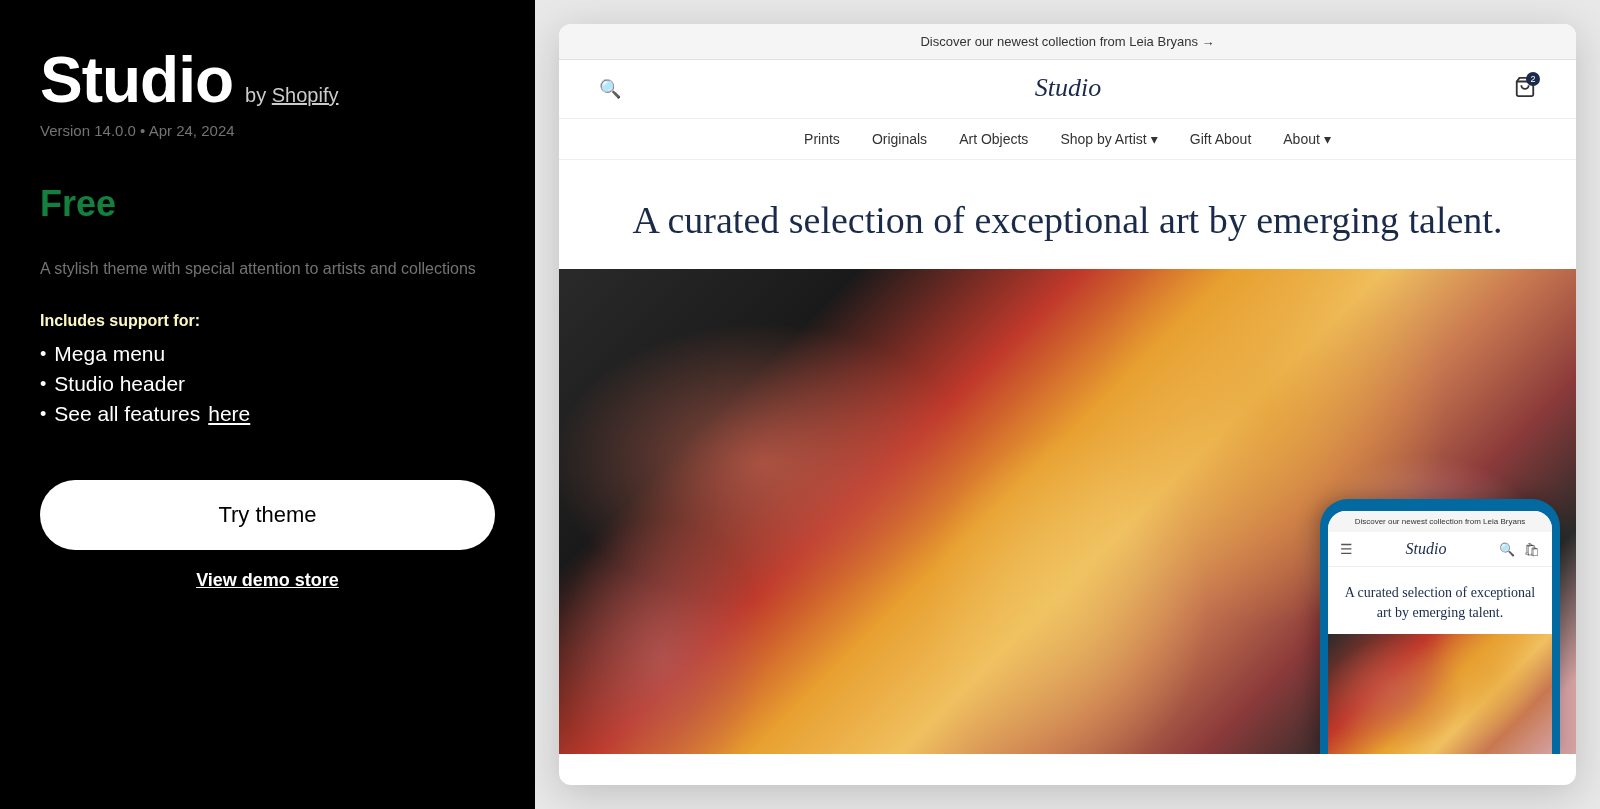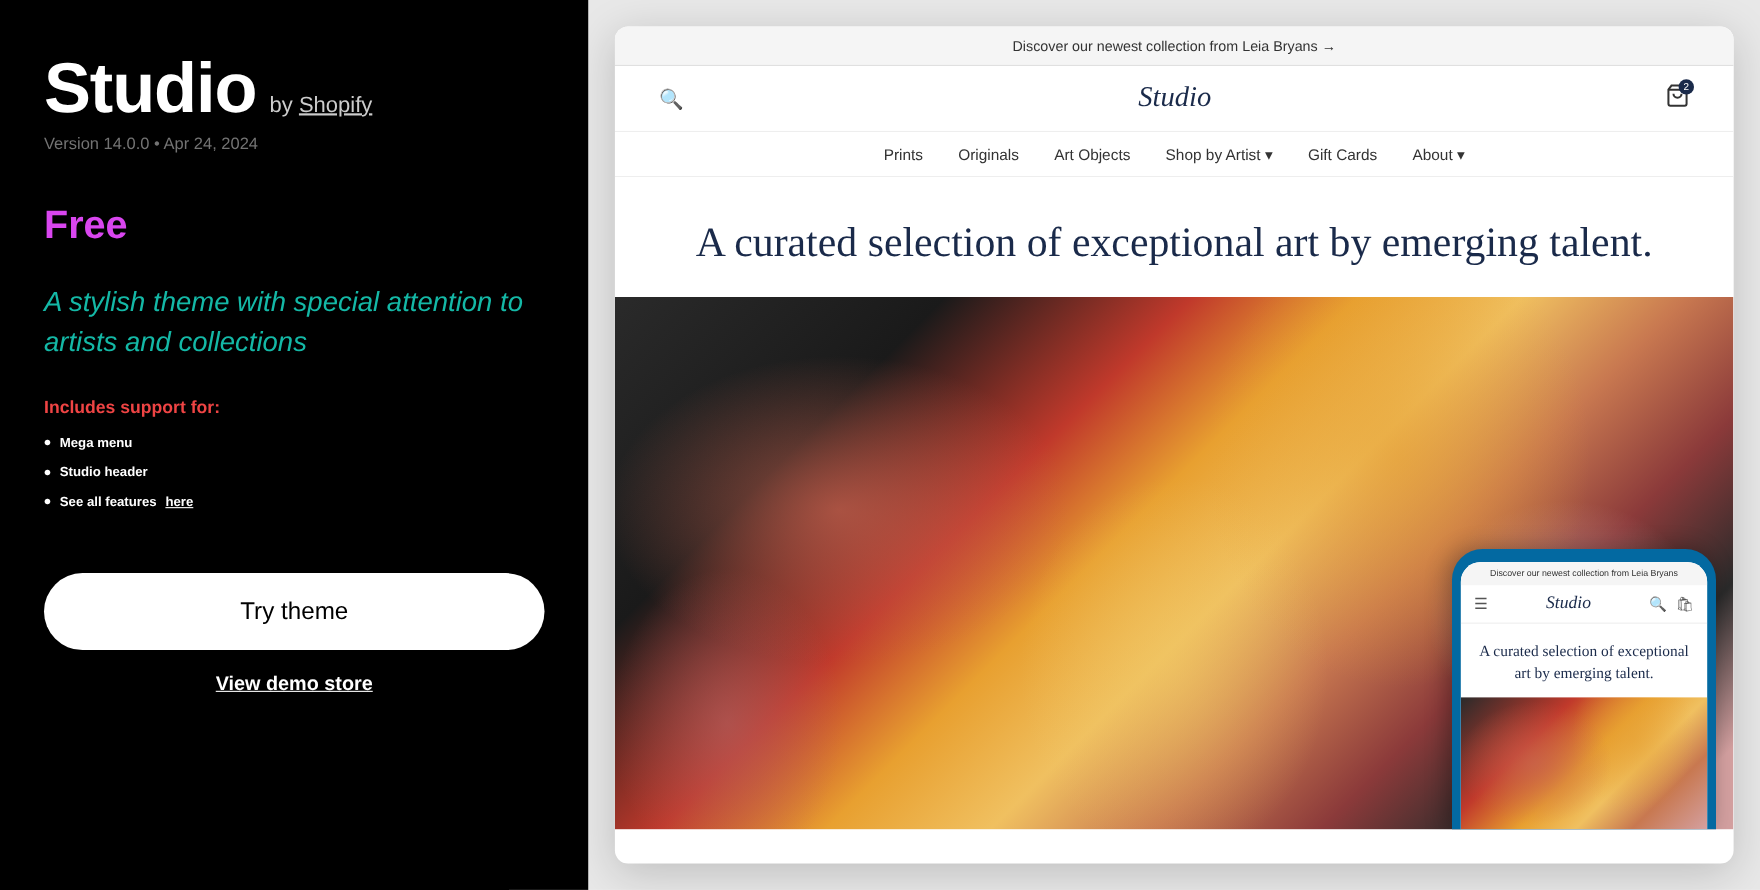--- a/index.html
+++ b/index.html
@@ -51,48 +51,47 @@
 
     .version-info {
       font-size: 15px;
       color: #737373;
       margin-bottom: 44px;
     }
 
     .price-label {
       font-size: 36px;
       font-weight: 700;
-      color: #d946ef;
+      color: #15803d;
       margin-bottom: 32px;
     }
 
     .description {
-      font-size: 25px;
-      font-weight: 400;
-      color: #14b8a6;
+      font-size: 16px;
+      font-weight: 400;
+      color: #737373;
       line-height: 1.45;
       margin-bottom: 32px;
-      font-style: italic;
     }
 
     .includes-label {
       font-size: 16px;
       font-weight: 700;
-      color: #ef4444;
+      color: #fef9c3;
       margin-bottom: 12px;
     }
 
     .features-list {
       list-style: none;
       margin-bottom: 48px;
     }
 
     .features-list li {
-      font-size: 12px;
-      font-weight: 700;
+      font-size: 21px;
+      font-weight: 400;
       color: #fff;
       margin-bottom: 6px;
       display: flex;
       align-items: center;
       gap: 8px;
     }
 
     .features-list li::before {
       content: '•';
       font-size: 18px;
@@ -447,21 +446,21 @@
           <span class="cart-badge">2</span>
         </div>
       </div>
     </div>
 
     <nav class="store-nav">
       <a class="nav-item">Prints</a>
       <a class="nav-item">Originals</a>
       <a class="nav-item">Art Objects</a>
       <a class="nav-item">Shop by Artist <span>▾</span></a>
-      <a class="nav-item">Gift Cards</a>
+      <a class="nav-item">Gift About</a>
       <a class="nav-item">About <span>▾</span></a>
     </nav>
 
     <div class="hero-section">
       <h2 class="hero-headline">A curated selection of exceptional art by emerging talent.</h2>
 
       <div class="hero-image-container">
         <div class="abstract-art"></div>
 
         <div class="mobile-mockup">

